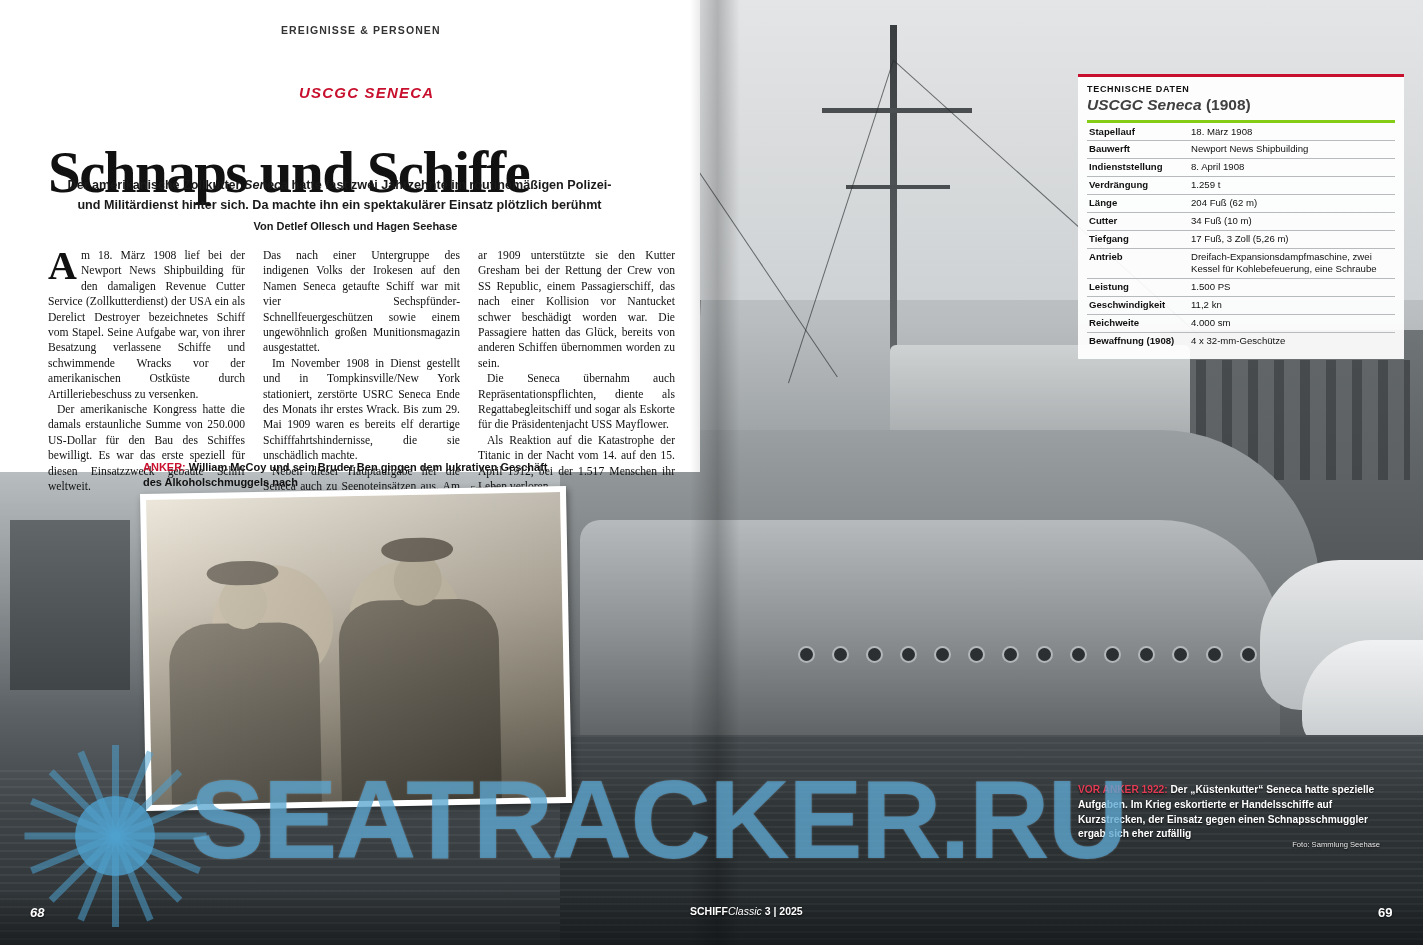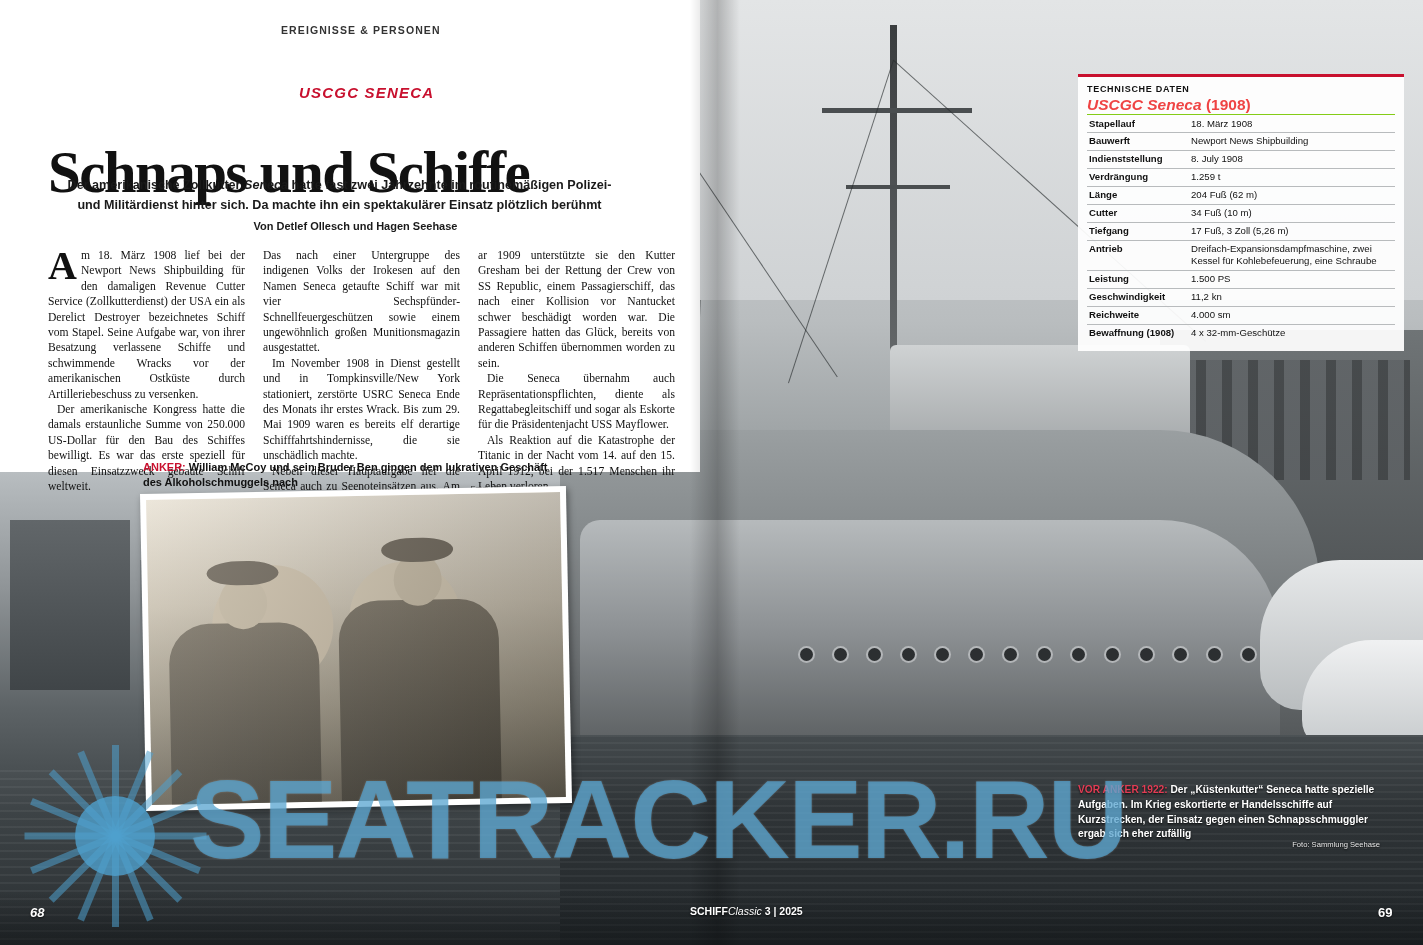--- a/index.html
+++ b/index.html
@@ -209,26 +209,26 @@
     position:absolute;left:1078px;top:74px;width:308px;
     background:rgba(255,255,255,.93);
     padding:7px 9px 9px 9px;
     font-family:"Liberation Sans",sans-serif;
     border-top:3px solid #c8102e;
   }
   .tech .t-kicker{
     font-size:9px;font-weight:bold;letter-spacing:.7px;color:#111;margin-bottom:2px;
   }
   .tech .t-title{
-    font-size:15.5px;font-weight:bold;font-style:italic;color:#ef4444;
+    font-size:15.5px;font-weight:bold;font-style:italic;color:#404040;margin-bottom:6px;
   }
   .tech .t-title span{font-style:normal;}
   .tech table{border-collapse:collapse;width:100%;font-size:9.6px;color:#111;}
   .tech td{padding:2.5px 2px;vertical-align:top;border-top:1px solid #b8bbbd;line-height:1.25;}
-  .tech tr:first-child td{border-top:1px solid #84cc16;}
+  .tech tr:first-child td{border-top:3px solid #84cc16;}
   .tech td.k{width:98px;font-weight:bold;}
 
   
   .cap-right{
     position:absolute;left:1078px;top:783px;width:300px;
     font-family:"Liberation Sans",sans-serif;font-size:10.2px;font-weight:bold;
     color:#ffffff;line-height:1.45;text-shadow:0 1px 2px rgba(0,0,0,.85);
   }
   .cap-right b{color:#e23c54;}
   .credit-right{
@@ -389,21 +389,21 @@
           <tr>
             <td class="k">Stapellauf</td>
             <td>18. März 1908</td>
           </tr>
       <tr>
             <td class="k">Bauwerft</td>
             <td>Newport News Shipbuilding</td>
           </tr>
       <tr>
             <td class="k">Indienststellung</td>
-            <td>8. July 1908</td>
+            <td>8. April 1908</td>
           </tr>
       <tr>
             <td class="k">Verdrängung</td>
             <td>1.259 t</td>
           </tr>
       <tr>
             <td class="k">Länge</td>
             <td>204 Fuß (62 m)</td>
           </tr>
       <tr>

